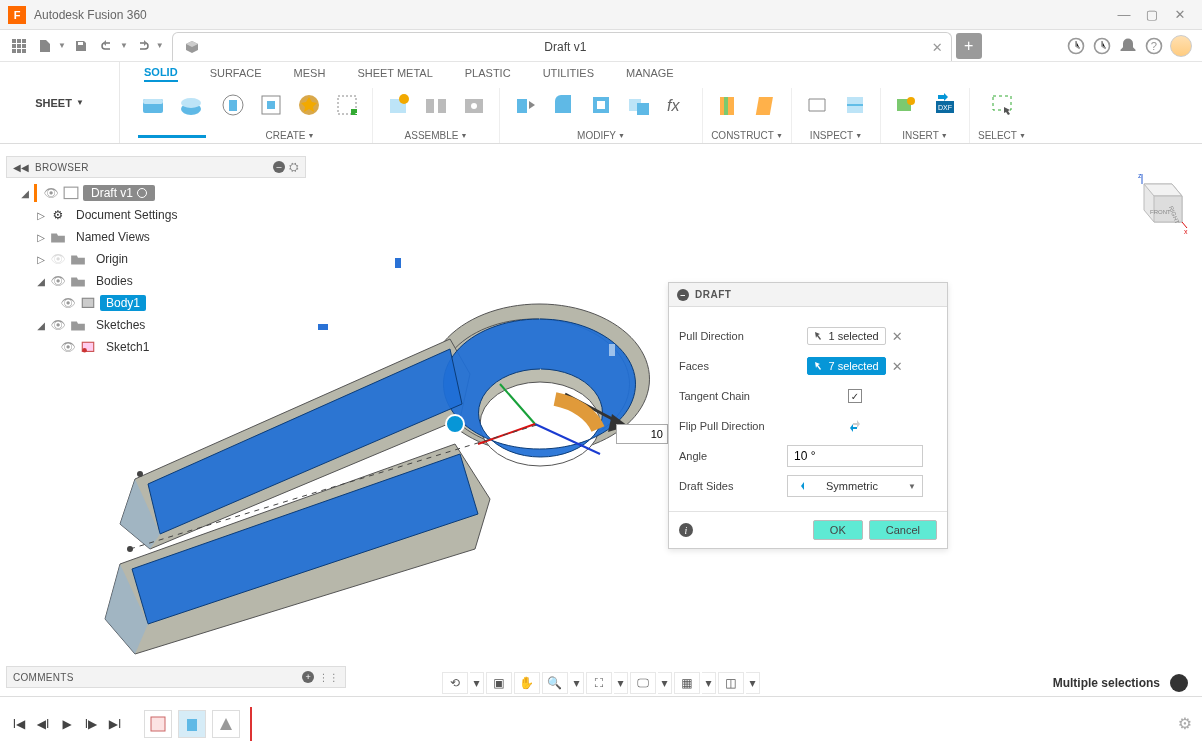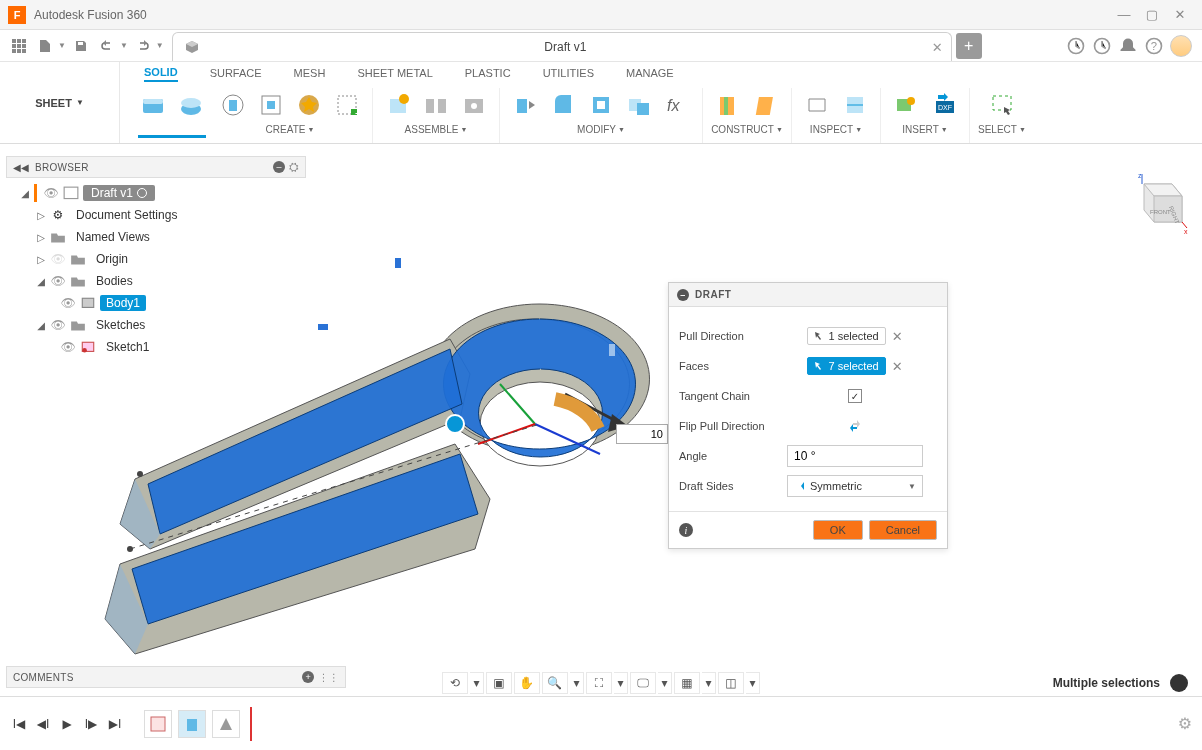--- a/index.html
+++ b/index.html
@@ -34,21 +34,21 @@
 .ribbon-body { flex: 1; display: flex; flex-direction: column; }
 .ribbon-tabs { height: 22px; display: flex; align-items: center; gap: 32px; padding: 0 24px; }
 .ribbon-tab { font-size: 11px; color: #666; padding: 2px 0; }
 .ribbon-tab.active { color: #0696d7; border-bottom: 2px solid #0696d7; font-weight: 600; }
 .ribbon-tools { flex: 1; display: flex; align-items: stretch; padding: 4px 8px 0 8px; }
 .tool-group { display: flex; flex-direction: column; align-items: center; padding: 0 8px; border-right: 1px solid #eee; }
 .tool-group:last-child { border-right: none; }
 .tool-row { display: flex; gap: 4px; align-items: center; }
 .tool-btn { width: 34px; height: 34px; display: flex; align-items: center; justify-content: center; border-radius: 3px; }
 .tool-btn svg { width: 28px; height: 28px; }
-.group-label { font-size: 10px; color: #666; margin-top: 2px; display: flex; align-items: center; gap: 2px; }
+.group-label { font-size: 10px; color: #666; margin-top: 8px; display: flex; align-items: center; gap: 2px; }
 
 
 .main { position: absolute; top: 144px; left: 0; right: 0; bottom: 54px; background: #fff; }
 .browser { position: absolute; left: 6px; top: 12px; width: 300px; background: #fff; z-index: 5; }
 .panel-header { height: 22px; background: #f3f3f3; border: 1px solid #ddd; display: flex; align-items: center; padding: 0 6px; font-size: 10px; color: #555; letter-spacing: 0.3px; }
 .panel-header .collapse { margin-right: 6px; }
 .panel-header .spacer { flex: 1; }
 .panel-header .dot { width: 12px; height: 12px; border-radius: 50%; background: #666; display: inline-flex; align-items: center; justify-content: center; color: #fff; font-size: 9px; margin-right: 4px; }
 .panel-header .gear { color: #888; font-size: 12px; }
 .tree { padding: 4px 0; }
@@ -82,21 +82,21 @@
 .type-btn.active { background: #0696d7; border-color: #0696d7; }
 .sel-chip { border: 1px solid #ccc; padding: 2px 6px; font-size: 11px; display: inline-flex; align-items: center; gap: 4px; border-radius: 2px; }
 .sel-chip.blue { background: #0696d7; color: #fff; border-color: #0696d7; }
 .sel-x { color: #888; font-size: 13px; }
 .chk { width: 14px; height: 14px; border: 1px solid #888; display: inline-flex; align-items: center; justify-content: center; font-size: 10px; color: #333; background: #fff; }
 .txt-input { width: 136px; height: 22px; border: 1px solid #ccc; padding: 0 6px; font-size: 12px; }
 .dd { width: 136px; height: 22px; border: 1px solid #ccc; display: flex; align-items: center; padding: 0 6px; font-size: 11px; justify-content: space-between; }
 .flip-ic { width: 16px; height: 16px; display: inline-flex; }
 .dialog-footer { border-top: 1px solid #e2e2e2; padding: 8px 10px; display: flex; align-items: center; }
 .dialog-footer .info { width: 14px; height: 14px; border-radius: 50%; background: #555; color: #fff; display: inline-flex; align-items: center; justify-content: center; font-size: 10px; font-style: italic; font-family: serif; }
-.dlg-btn { border: 1px solid #bbb; background: #f97316; padding: 3px 16px; font-size: 11px; margin-left: 6px; border-radius: 2px; color: #444; }
+.dlg-btn { border: 1px solid #bbb; background: #5eead4; padding: 3px 16px; font-size: 11px; margin-left: 6px; border-radius: 2px; color: #444; }
 
 
 .comments { position: absolute; left: 6px; bottom: 62px; width: 340px; height: 22px; }
 
 .viewbar { position: absolute; bottom: 56px; left: 50%; transform: translateX(-50%); display: flex; gap: 2px; background: #fff; }
 .vb-btn { width: 26px; height: 22px; border: 1px solid #e8e8e8; display: flex; align-items: center; justify-content: center; color: #555; font-size: 12px; }
 .status-right { position: absolute; right: 14px; bottom: 58px; display: flex; align-items: center; gap: 10px; }
 .status-right .ms { font-size: 12px; font-weight: 600; color: #333; }
 .status-right .swirl { width: 18px; height: 18px; border-radius: 50%; background: #333; }
 
@@ -632,21 +632,21 @@
       <div class="dlg-row">
         <span class="dlg-label">Angle</span>
         <div class="dlg-ctrl">
             <input class="txt-input" value="10 °" style="">
           </div>
       </div>
       <div class="dlg-row">
         <span class="dlg-label">Draft Sides</span>
         <div class="dlg-ctrl">
           <div class="dd">
-            <span style="display:flex;align-items:center;gap:4px">
+            <span style="display:flex;align-items:center;gap:20px">
                 <svg width="12" height="12" viewBox="0 0 12 12">
                   <path fill="#0696d7" d="M1 6h6l3-4v8l-3-4H1z"></path>
                 </svg>
                 <span>Symmetric</span>
               </span>
             <span style="font-size:8px;color:#666">▼</span>
           </div>
         </div>
       </div>
     </div>

